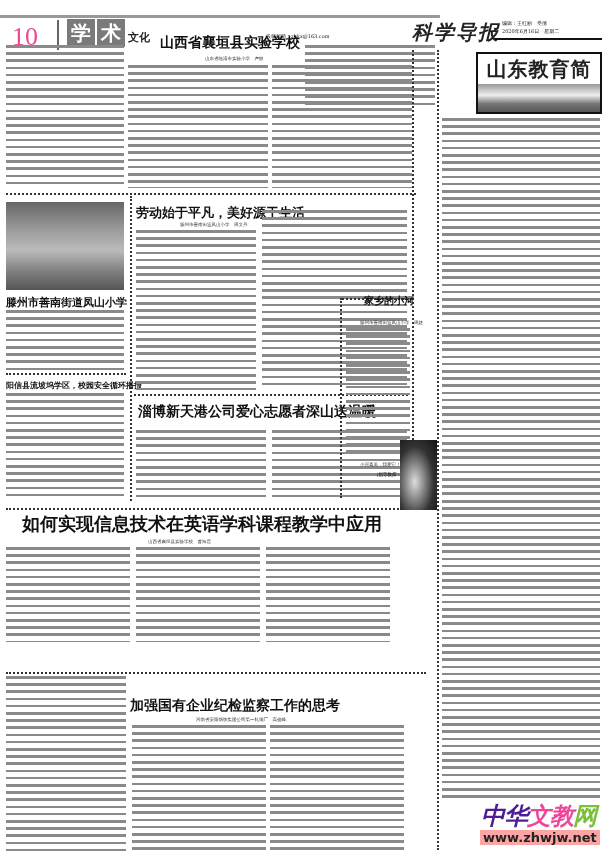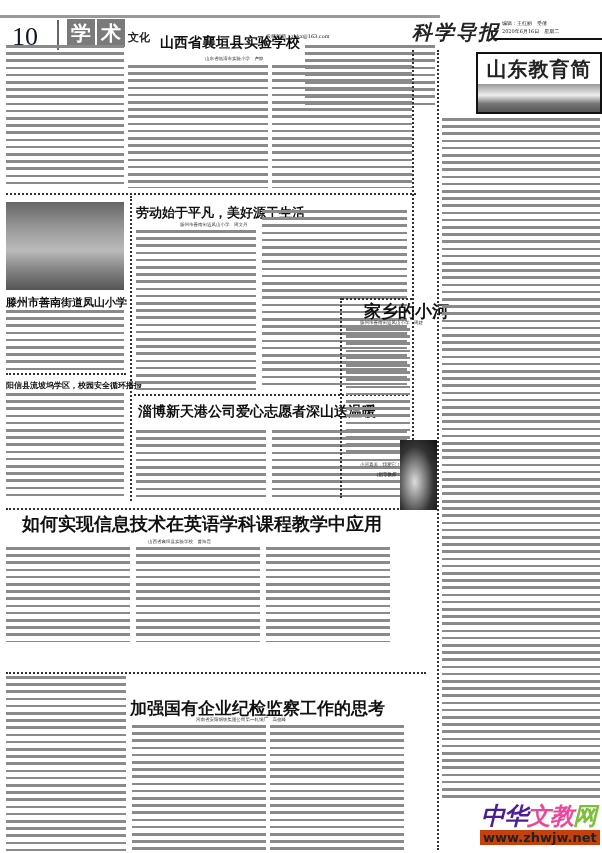--- a/index.html
+++ b/index.html
@@ -1,20 +1,20 @@
 <!DOCTYPE html>
 <html><head>
 <meta charset="utf-8">
 <style>
 *{box-sizing:border-box;margin:0;padding:0}
 html,body{width:602px;height:853px;overflow:hidden;background:#fff}
 body{position:relative;font-family:"DejaVu Serif",serif;color:#222}
 .abs{position:absolute}
 .topline{left:0;top:15px;width:440px;height:3px;background:#999}
-.pageno{left:12px;top:22px;font-size:26px;font-family:"Liberation Serif",serif;color:#0f172a}
+.pageno{left:12px;top:22px;font-size:26px;font-family:"Liberation Serif",serif;color:#ec4899}
 .vbar{left:57px;top:20px;width:2px;height:30px;background:#666}
 .sec{top:19px;width:28px;height:28px;background:#7a7a7a;color:#fff;font-size:20px;font-weight:bold;text-align:center;line-height:28px;font-family:"DejaVu Sans",sans-serif}
 .sub{left:128px;top:30px;font-size:11px;font-weight:bold}
 .email{left:266px;top:33px;font-size:5px}
 .masthead{left:412px;top:19px;font-size:20px;font-style:italic;font-weight:bold;font-family:Liberation Serif, serif;letter-spacing:2px}
 .meta{left:502px;top:19px;font-size:5px;line-height:8px}
 .metaline{left:495px;top:38px;width:107px;height:2px;background:#111}
 .title{font-weight:bold;color:#111;white-space:nowrap}
 .byline{font-size:4.5px;color:#333;white-space:nowrap}
 .txt{overflow:hidden;font-size:4.4px;line-height:7.2px;color:#555;text-align:justify;word-break:break-all}
@@ -68,21 +68,21 @@
 <div class="abs byline" style="left:180px;top:222px">滕州市善南街道凤山小学　周文丹</div>
 <div class="abs lines" style="left:136px;top:230px;width:120px;height:160px"></div>
 <div class="abs lines" style="left:262px;top:210px;width:145px;height:180px"></div>
 <div class="abs dot-h" style="left:134px;top:394px;width:274px"></div>
 
 <div class="abs title" style="left:138px;top:403px;font-size:14px">淄博新天港公司爱心志愿者深山送温暖</div>
 <div class="abs lines" style="left:136px;top:430px;width:130px;height:68px"></div>
 <div class="abs lines" style="left:272px;top:430px;width:135px;height:68px"></div>
 
 <div class="abs dot-h" style="left:342px;top:298px;width:70px"></div>
-<div class="abs title" style="left:364px;top:300px;font-size:17px;font-family:'DejaVu Sans',sans-serif">家乡的小河</div>
+<div class="abs title" style="left:364px;top:294px;font-size:10px;font-family:'DejaVu Sans',sans-serif">家乡的小河</div>
 <div class="abs byline" style="left:360px;top:320px">滕州市善南街道凤山小学　周婕</div>
 <div class="abs dot-v" style="left:340px;top:298px;height:200px"></div>
 <div class="abs lines" style="left:346px;top:328px;width:64px;height:130px"></div>
 <div class="abs byline" style="left:360px;top:462px">小河真美，我爱它！</div>
 <div class="abs byline" style="left:374px;top:472px;font-weight:bold">（指导教师：周婕）</div>
 
 <div class="abs dot-v" style="left:437px;top:50px;height:800px"></div>
 <div class="abs boxtitle" style="left:476px;top:52px;width:126px;height:32px;line-height:30px">山东教育简讯</div>
 <div class="abs photo3" style="left:476px;top:84px;width:126px;height:30px;border:2px solid #111;border-top:none"></div>
 <div class="abs lines" style="left:442px;top:118px;width:158px;height:380px"></div>
@@ -91,21 +91,21 @@
 <div class="abs dot-h" style="left:6px;top:508px;width:400px"></div>
 <div class="abs title" style="left:22px;top:512px;font-size:18px">如何实现信息技术在英语学科课程教学中应用</div>
 <div class="abs byline" style="left:148px;top:539px">山西省襄垣县实验学校　曹海霞</div>
 <div class="abs lines" style="left:6px;top:547px;width:124px;height:95px"></div>
 <div class="abs lines" style="left:136px;top:547px;width:124px;height:95px"></div>
 <div class="abs lines" style="left:266px;top:547px;width:124px;height:95px"></div>
 <div class="abs photo2" style="left:400px;top:440px;width:37px;height:70px"></div>
 
 <div class="abs dot-h" style="left:6px;top:672px;width:420px"></div>
 <div class="abs lines" style="left:6px;top:676px;width:120px;height:175px"></div>
-<div class="abs title" style="left:130px;top:697px;font-size:17px">加强国有企业纪检监察工作的思考</div>
+<div class="abs title" style="left:130px;top:697px;font-size:14px">加强国有企业纪检监察工作的思考</div>
 <div class="abs byline" style="left:196px;top:717px">河南省安阳钢铁集团公司第一轧钢厂　高俊峰</div>
 <div class="abs lines" style="left:132px;top:725px;width:134px;height:126px"></div>
 <div class="abs lines" style="left:270px;top:725px;width:134px;height:126px"></div>
 
 <div class="abs logo" style="left:478px;top:800px;font-size:24px;font-style:italic;letter-spacing:-1px;background:#fff;padding:0 3px">
   <span style="color:#4c1d95">中华</span><span style="color:#ec4899">文教</span><span style="color:#7bbf3a">网</span>
 </div>
-<div class="abs logo" style="left:480px;top:830px;font-size:13px;color:#222;background:#c2410c;padding:0 3px">www.zhwjw.net</div>
+<div class="abs logo" style="left:480px;top:830px;font-size:13px;color:#222;background:#fca5a5;padding:0 3px">www.zhwjw.net</div>
 
 </body></html>

